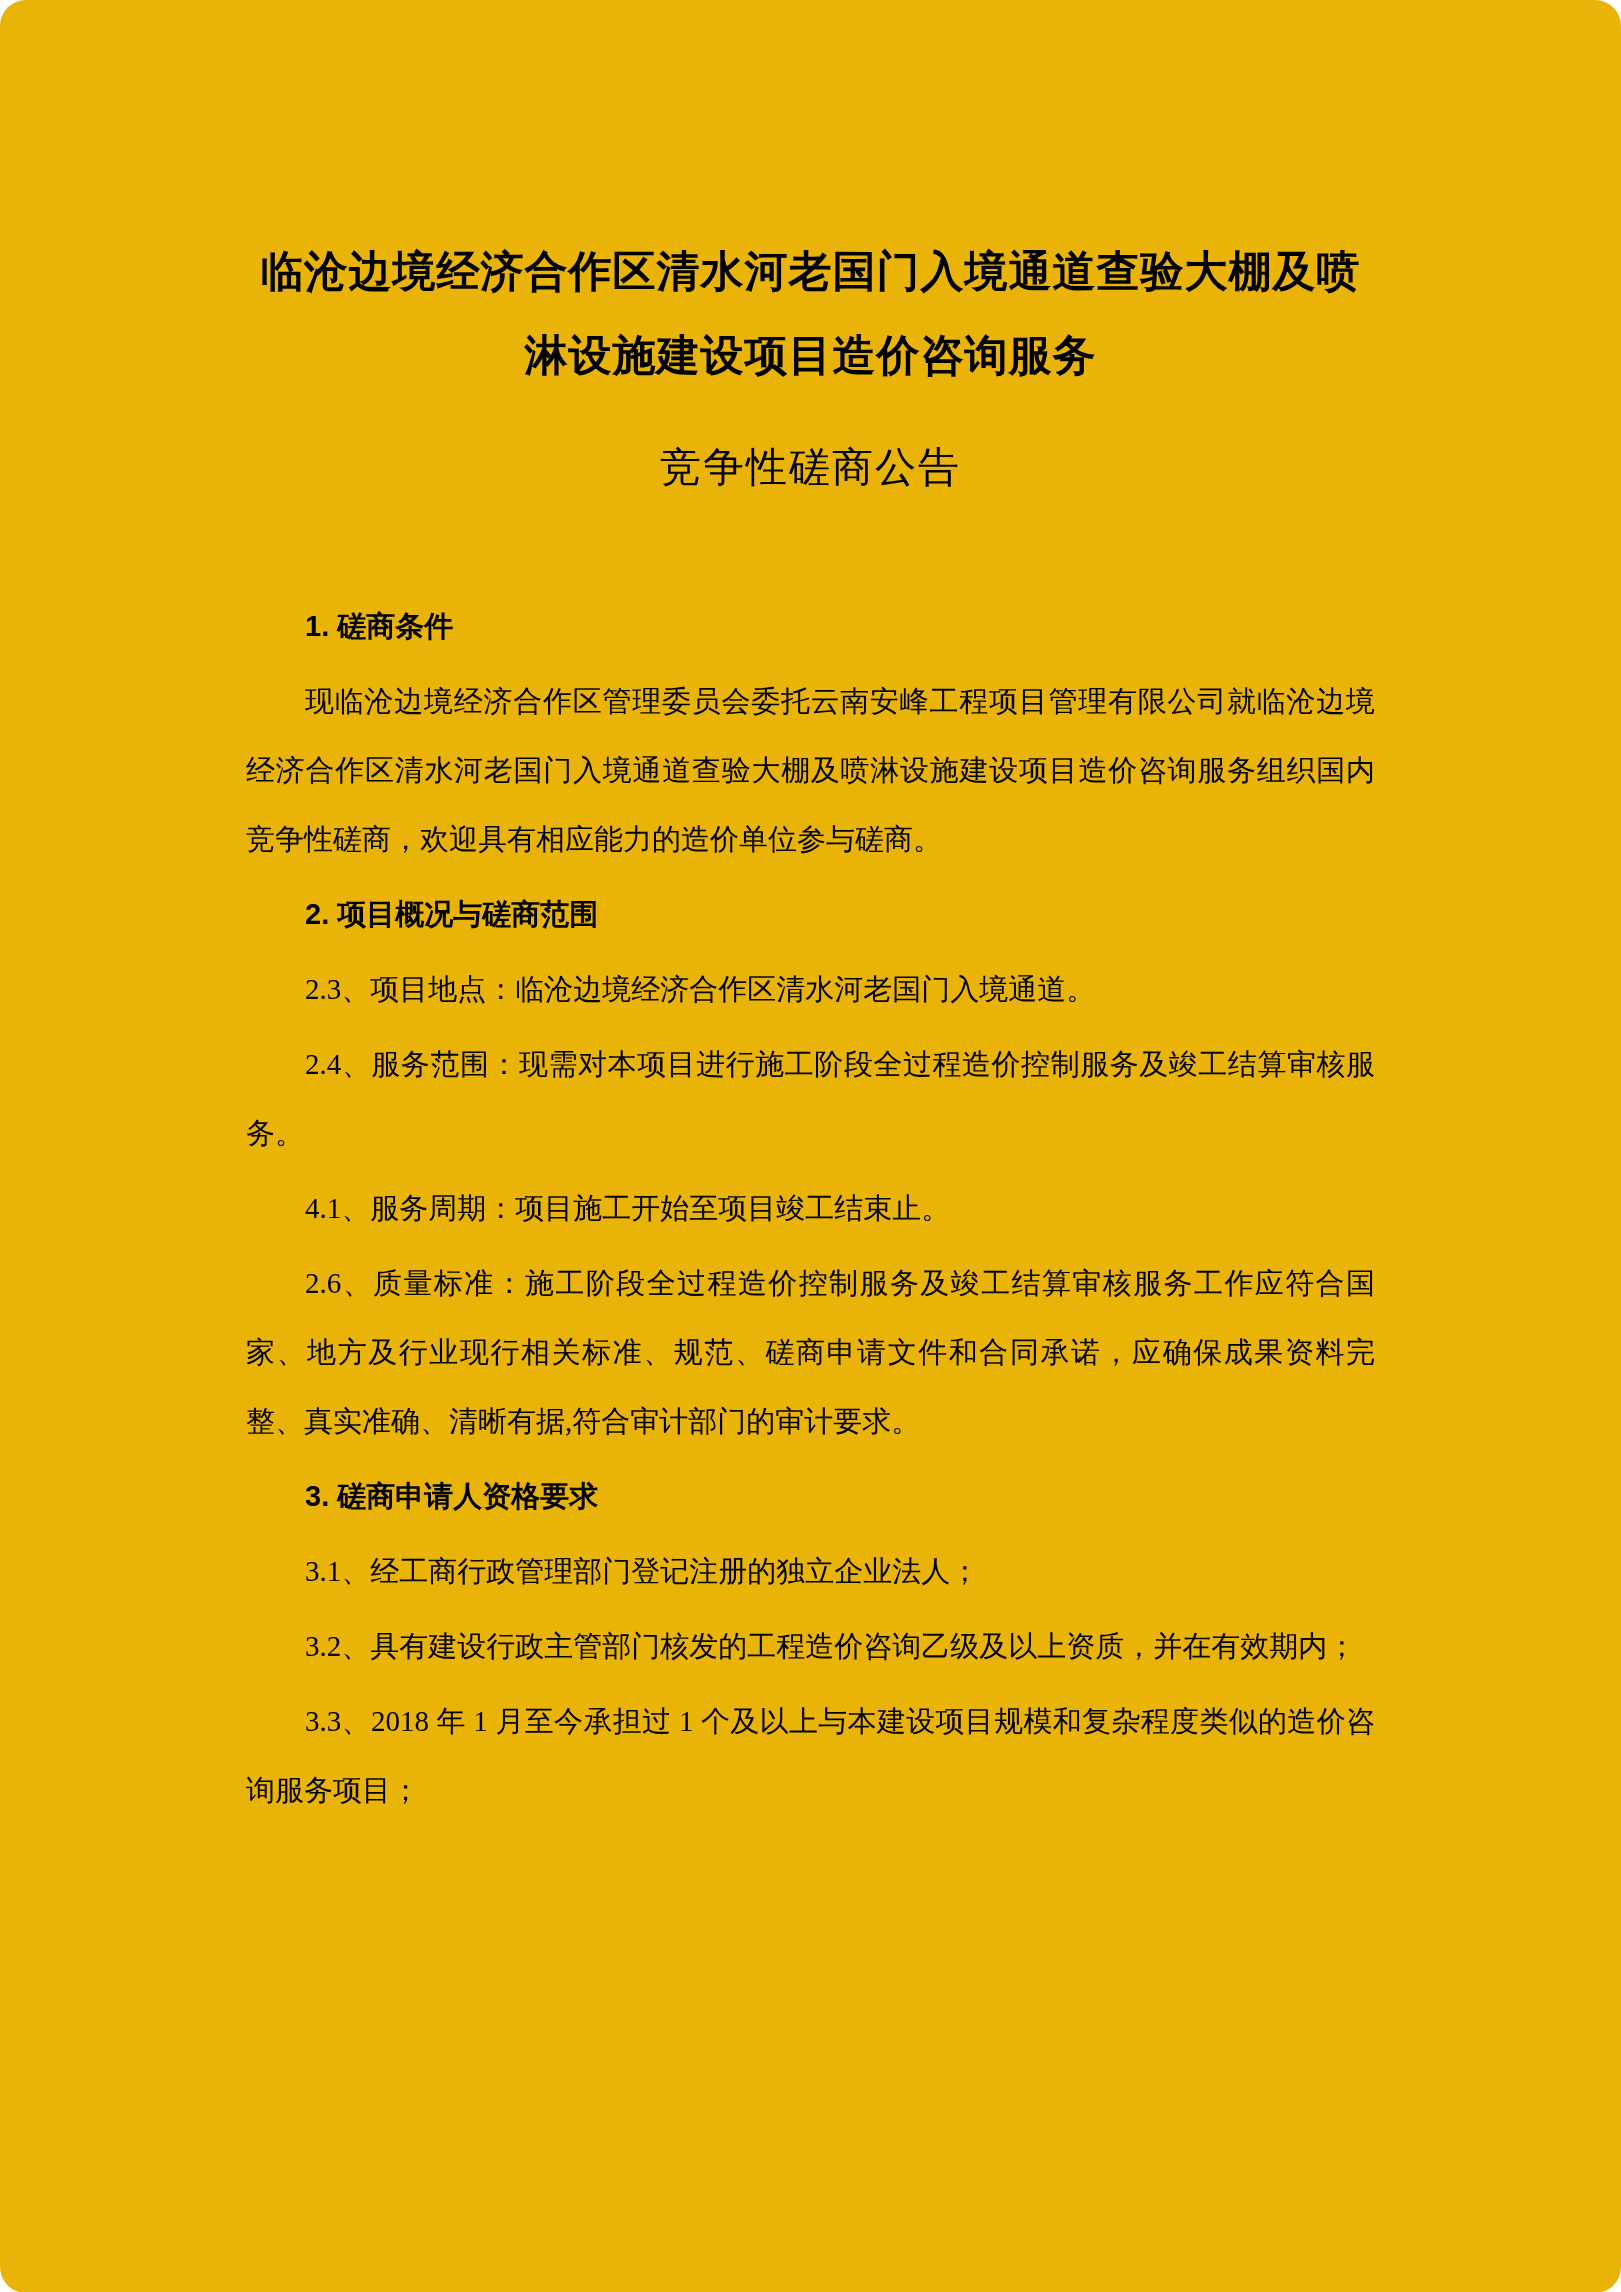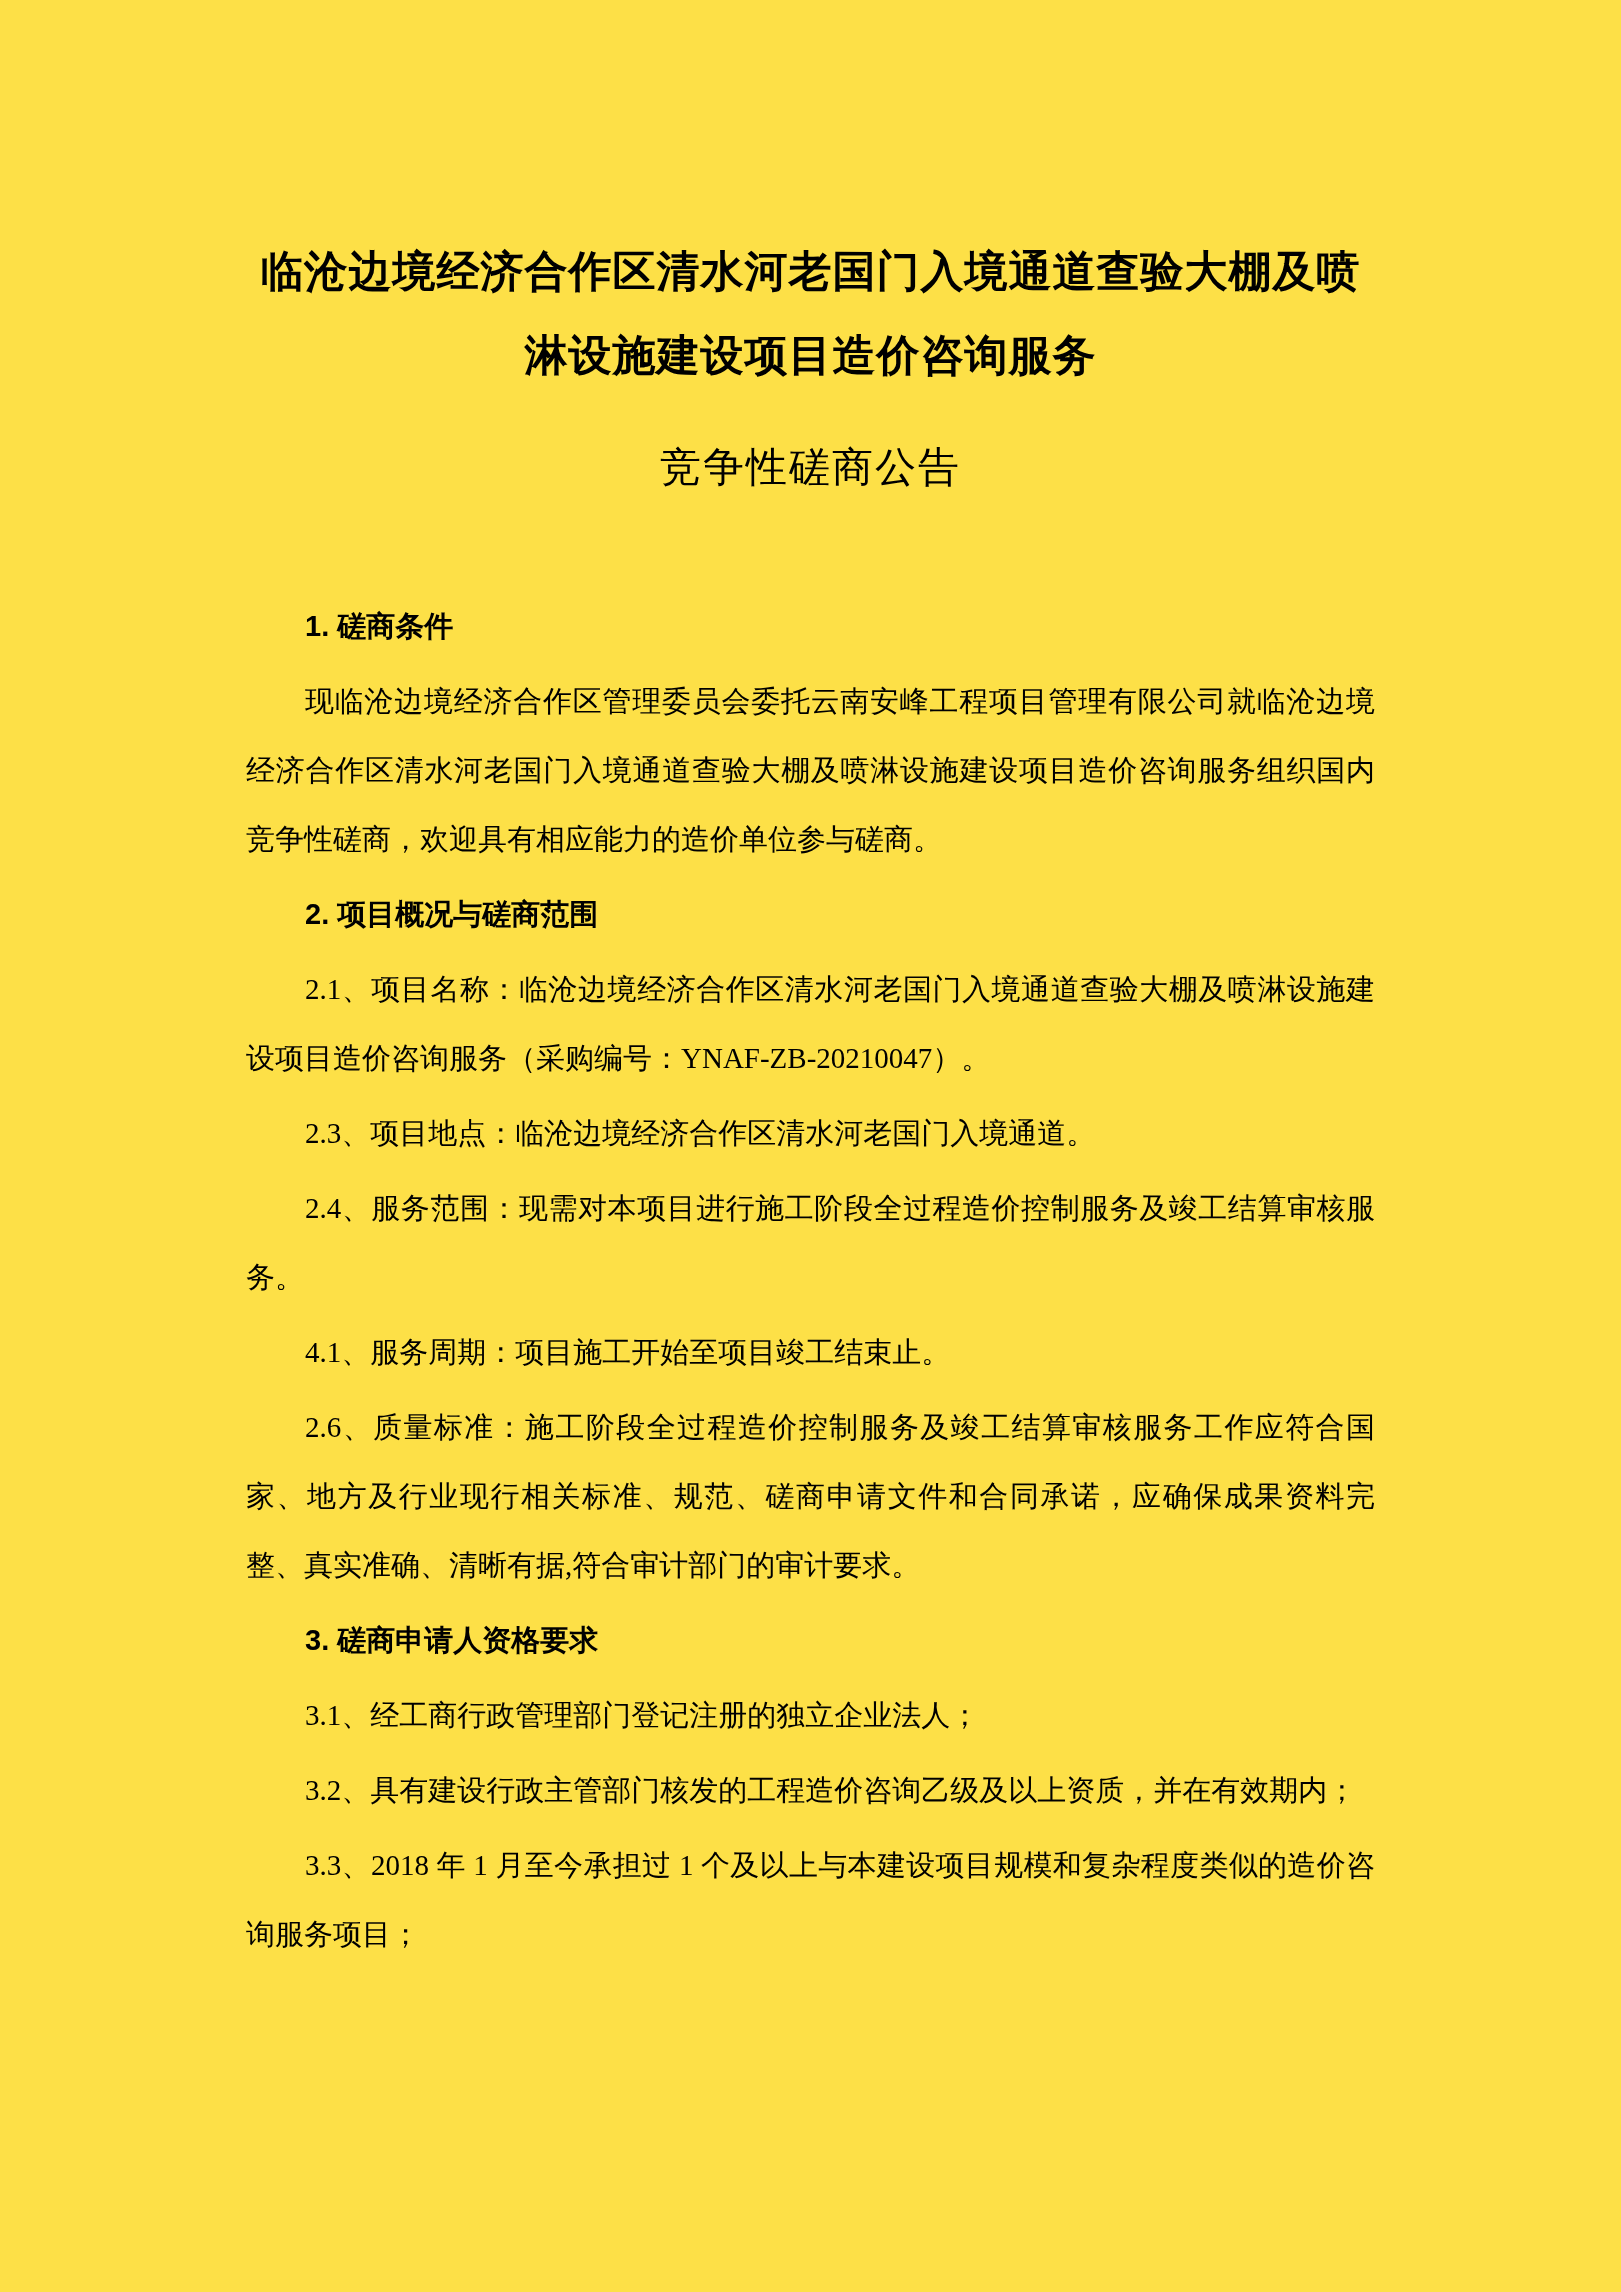--- a/index.html
+++ b/index.html
@@ -5,26 +5,27 @@
   html, body {
     margin: 0;
     padding: 0;
     background: #ffffff;
   }
   .page {
     position: relative;
     width: 1621px;
     height: 2293px;
     margin: 0 auto;
-    background: #fde047;
+    background: #eab308;
     color: #000000;
     box-sizing: border-box;
     padding: 0 240px;
     overflow: hidden;
     font-family: "Liberation Serif", "DejaVu Serif", serif;
+    border-radius: 26px;
   }
   .doc-title {
     margin-top: 230px;
     font-size: 43px;
     font-weight: bold;
     line-height: 84px;
     text-align: center;
     letter-spacing: 1px;
   }
   .doc-subtitle {
@@ -60,21 +61,20 @@
     <div>临沧边境经济合作区清水河老国门入境通道查验大棚及喷</div>
     <div>淋设施建设项目造价咨询服务</div>
   </div>
 
   <div class="doc-subtitle">竞争性磋商公告</div>
 
   <div class="doc-body">
       <p class="para para-heading">1. 磋商条件</p>
       <p class="para para-body">现临沧边境经济合作区管理委员会委托云南安峰工程项目管理有限公司就临沧边境经济合作区清水河老国门入境通道查验大棚及喷淋设施建设项目造价咨询服务组织国内竞争性磋商，欢迎具有相应能力的造价单位参与磋商。</p>
       <p class="para para-heading">2. 项目概况与磋商范围</p>
-      <p class="para para-body">2.1、项目名称：临沧边境经济合作区清水河老国门入境通道查验大棚及喷淋设施建设项目造价咨询服务（采购编号：YNAF-ZB-20210047）。</p>
       <p class="para para-body">2.3、项目地点：临沧边境经济合作区清水河老国门入境通道。</p>
       <p class="para para-body">2.4、服务范围：现需对本项目进行施工阶段全过程造价控制服务及竣工结算审核服务。</p>
       <p class="para para-body">4.1、服务周期：项目施工开始至项目竣工结束止。</p>
       <p class="para para-body">2.6、质量标准：施工阶段全过程造价控制服务及竣工结算审核服务工作应符合国家、地方及行业现行相关标准、规范、磋商申请文件和合同承诺，应确保成果资料完整、真实准确、清晰有据,符合审计部门的审计要求。</p>
       <p class="para para-heading">3. 磋商申请人资格要求</p>
       <p class="para para-body">3.1、经工商行政管理部门登记注册的独立企业法人；</p>
       <p class="para para-body">3.2、具有建设行政主管部门核发的工程造价咨询乙级及以上资质，并在有效期内；</p>
       <p class="para para-body">3.3、2018 年 1 月至今承担过 1 个及以上与本建设项目规模和复杂程度类似的造价咨询服务项目；</p>
     </div>
 </div>

